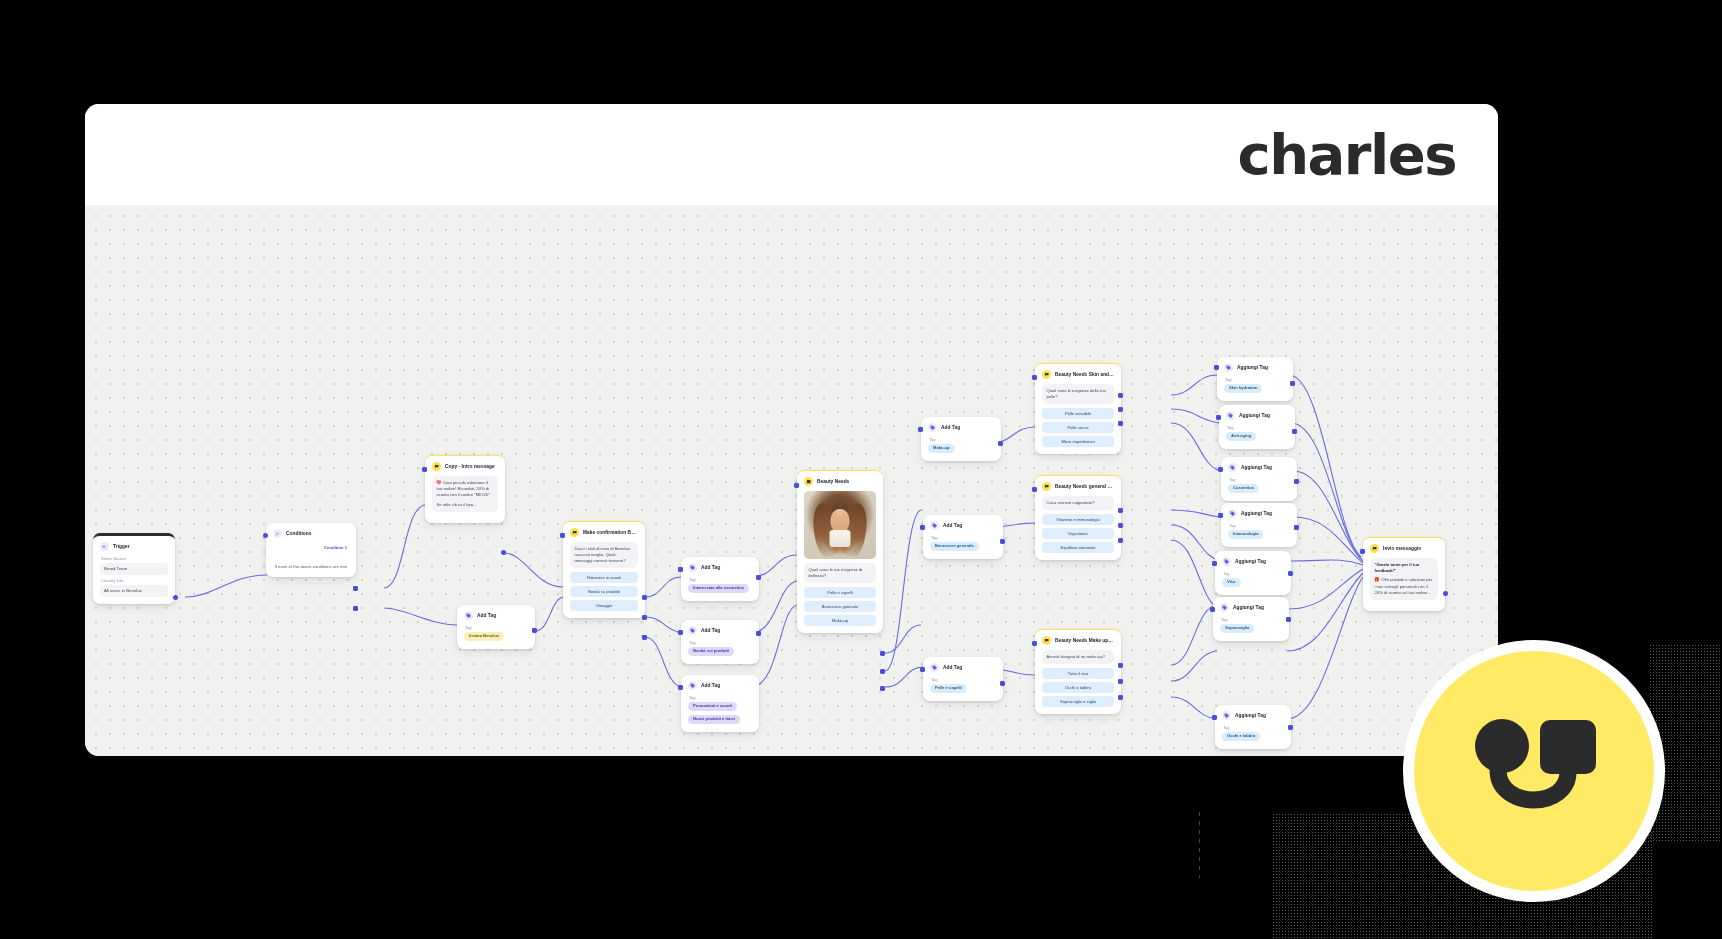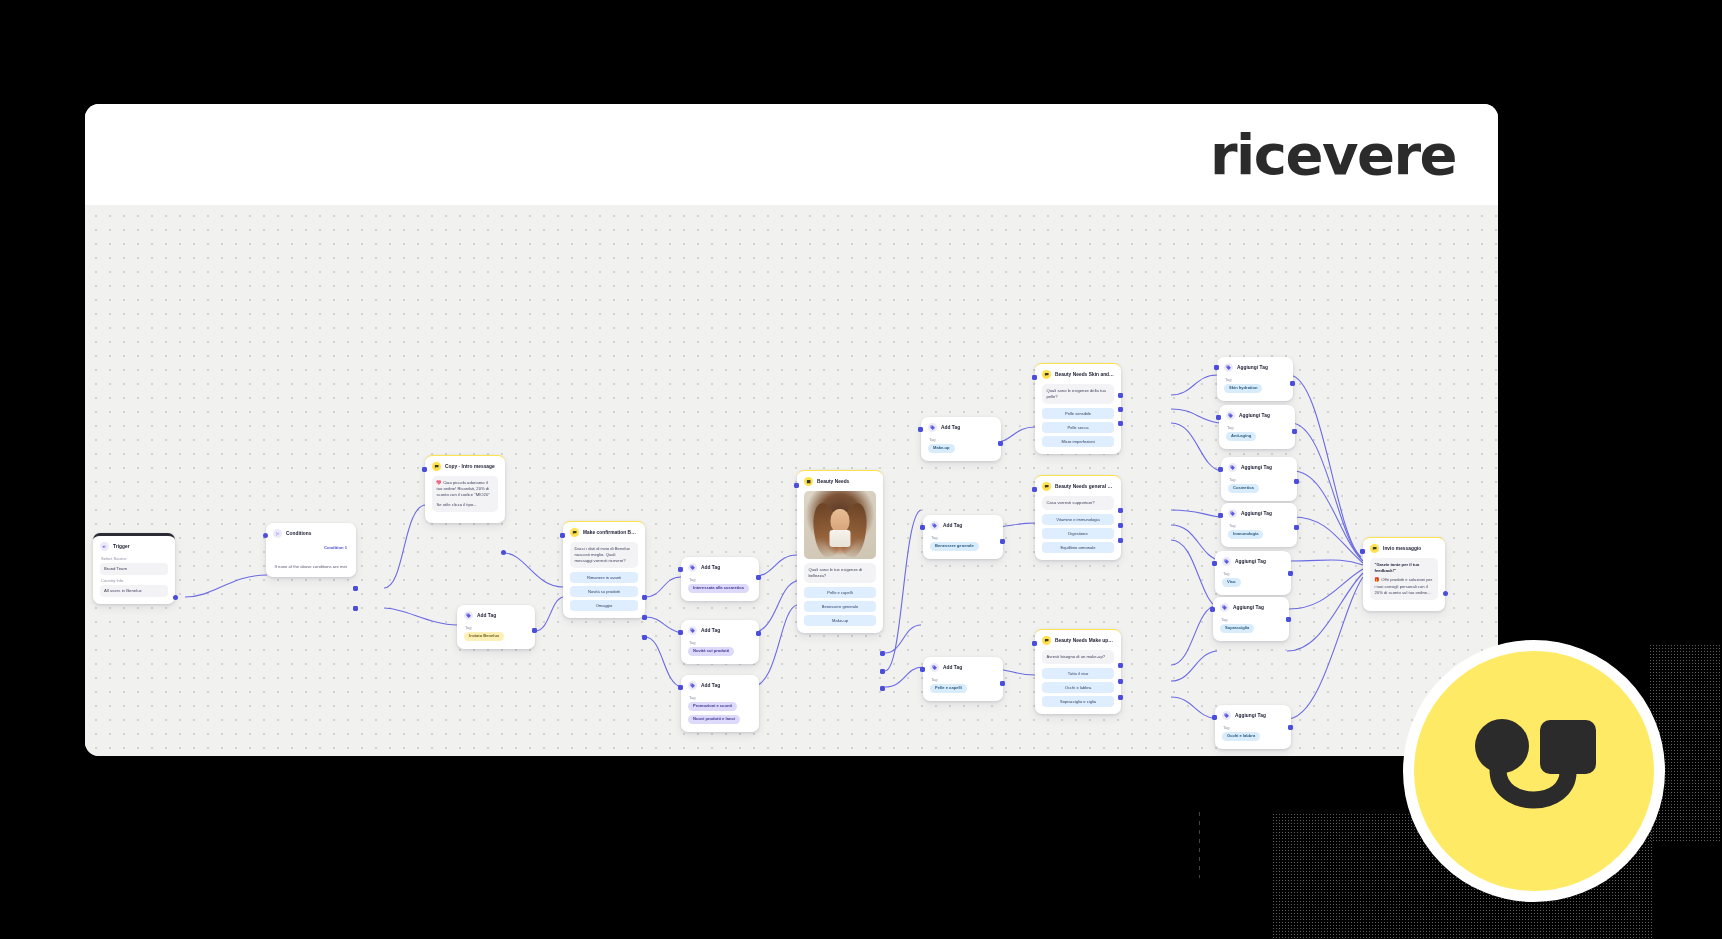--- a/index.html
+++ b/index.html
@@ -275,21 +275,21 @@
   }
 </style>
 </head>
 <body>
 
 <div id="app">
 
   <div class="window">
 
     <div class="window-header">
-      <div class="logo">ricevere</div>
+      <div class="logo">charles</div>
     </div>
 
     <div class="canvas">
 
       <svg class="edges" viewBox="0 0 1413 551" preserveAspectRatio="none">
         <g fill="none" stroke="#5b5ce2" stroke-width="1.1" opacity="0.9">
 
           <path d="M100 392 C 130 392, 145 370, 182 370"></path>
 
           <path d="M299 383 C 320 383, 318 300, 341 300"></path>

